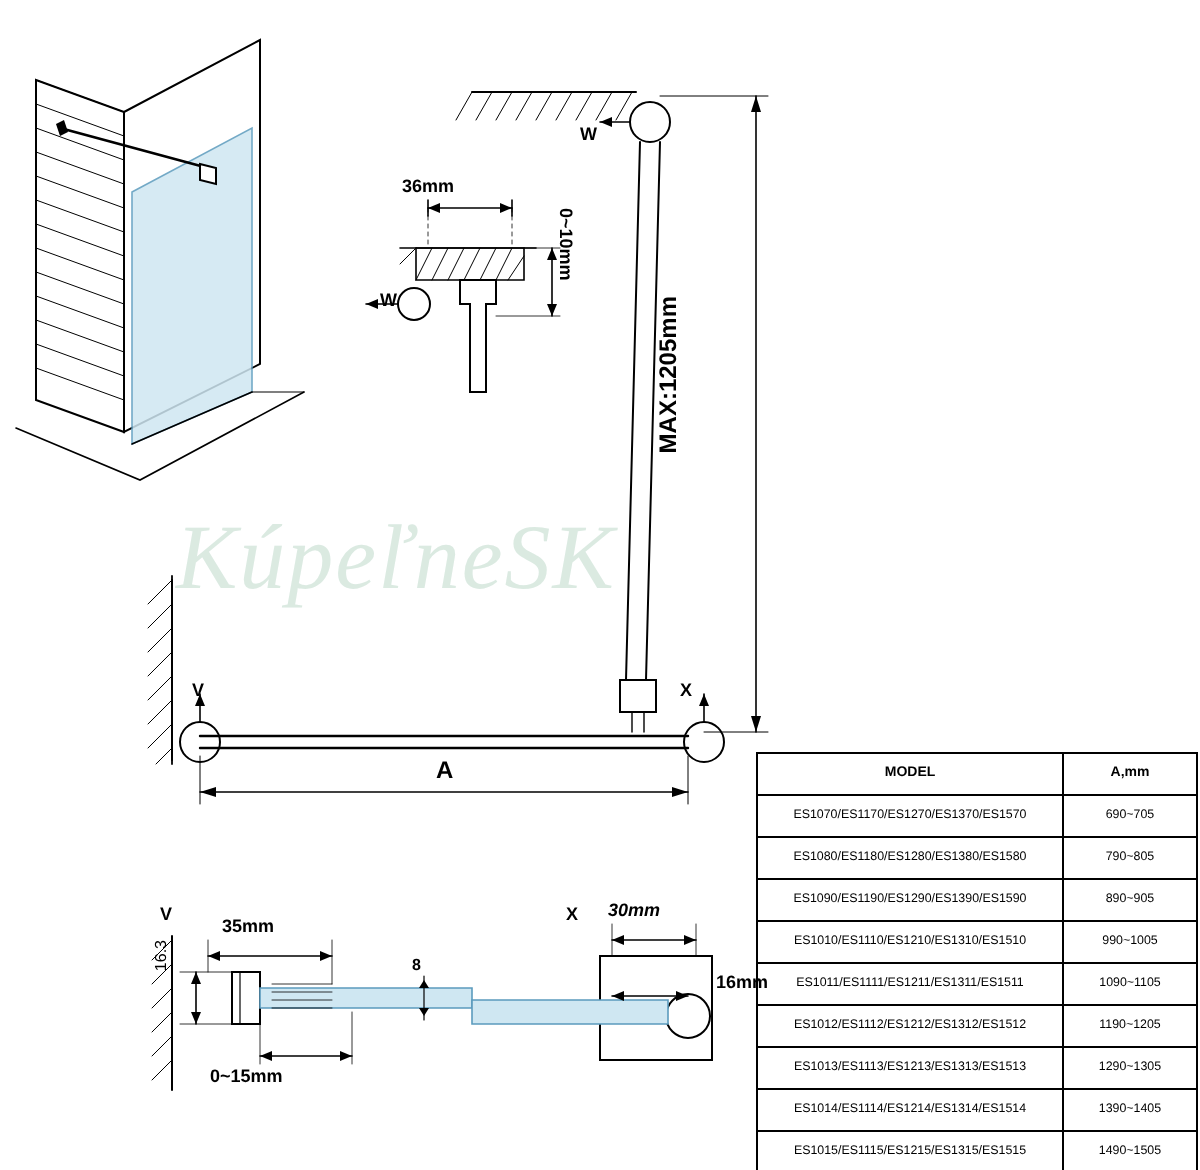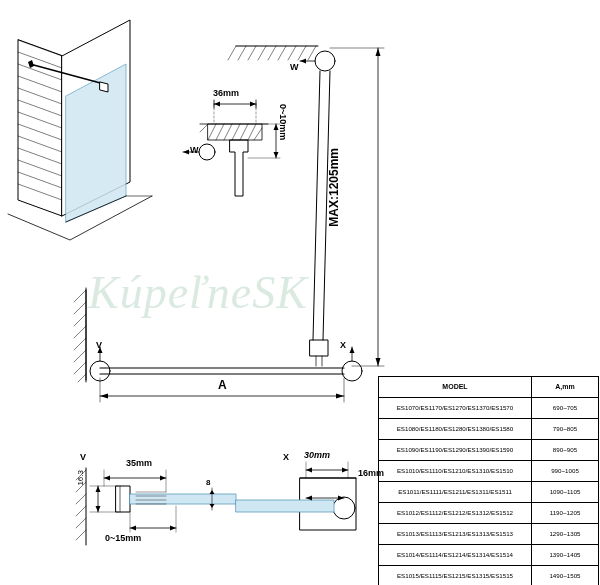--- a/index.html
+++ b/index.html
@@ -21,21 +21,20 @@
     left:88px;top:252px;
     width:420px;height:60px;
     font-family:"Liberation Serif", serif;
     font-style:italic;
     font-size:46px;
     color:#cfe3d8;
     opacity:.75;
     letter-spacing:1px;
     white-space:nowrap;
     pointer-events:none;
-    margin-top:14px;
   }
 
   
   .tbl{
     position:absolute;
     left:378px;top:376px;
     width:218px;
     border-collapse:collapse;
     font-size:6.2px;
     table-layout:fixed;
@@ -210,36 +209,36 @@
         <path d="M344,498 L338,495.5 L338,500.5 Z" fill="#000" stroke="none"></path>
       </g>
 
     </g>
   </svg>
 
   <div class="watermark">KúpeľneSK</div>
 
   <div class="lbl lbl-b" style="left:290px;top:62px;">W</div>
   <div class="lbl lbl-b" style="left:190px;top:145px;">W</div>
-  <div class="lbl lbl-b" style="left:213px;top:88px;">36mm</div>
+  <div class="lbl lbl-b" style="left:201px;top:88px;">36mm</div>
   <div class="lbl lbl-b" style="left:276px;top:104px;width:12px;writing-mode:vertical-rl;">0~10mm</div>
   <div class="lbl lbl-b" style="left:327px;top:148px;writing-mode:vertical-rl;transform:rotate(180deg);font-size:12px;">MAX:1205mm</div>
   <div class="lbl lbl-b" style="left:96px;top:340px;">V</div>
   <div class="lbl lbl-b" style="left:340px;top:340px;">X</div>
   <div class="lbl lbl-b" style="left:218px;top:378px;font-size:12px;">A</div>
 
   <div class="lbl lbl-b" style="left:80px;top:452px;">V</div>
   <div class="lbl" style="left:76px;top:470px;font-size:8px;writing-mode:vertical-rl;transform:rotate(180deg);">16.3</div>
-  <div class="lbl lbl-b" style="left:126px;top:458px;">35mm</div>
+  <div class="lbl lbl-b" style="left:111px;top:458px;">35mm</div>
   <div class="lbl lbl-b" style="left:105px;top:533px;">0~15mm</div>
   <div class="lbl lbl-b" style="left:206px;top:478px;font-size:8px;">8</div>
 
   <div class="lbl lbl-b" style="left:283px;top:452px;">X</div>
   <div class="lbl lbl-b" style="left:304px;top:450px;font-style:italic;">30mm</div>
-  <div class="lbl lbl-b" style="left:358px;top:468px;">16mm</div>
+  <div class="lbl lbl-b" style="left:358px;top:486px;">16mm</div>
 
   <table class="tbl">
     <thead>
       <tr>
         <th class="c1">MODEL</th>
         <th class="c2">A,mm</th>
       </tr>
     </thead>
     <tbody>
       <tr>

